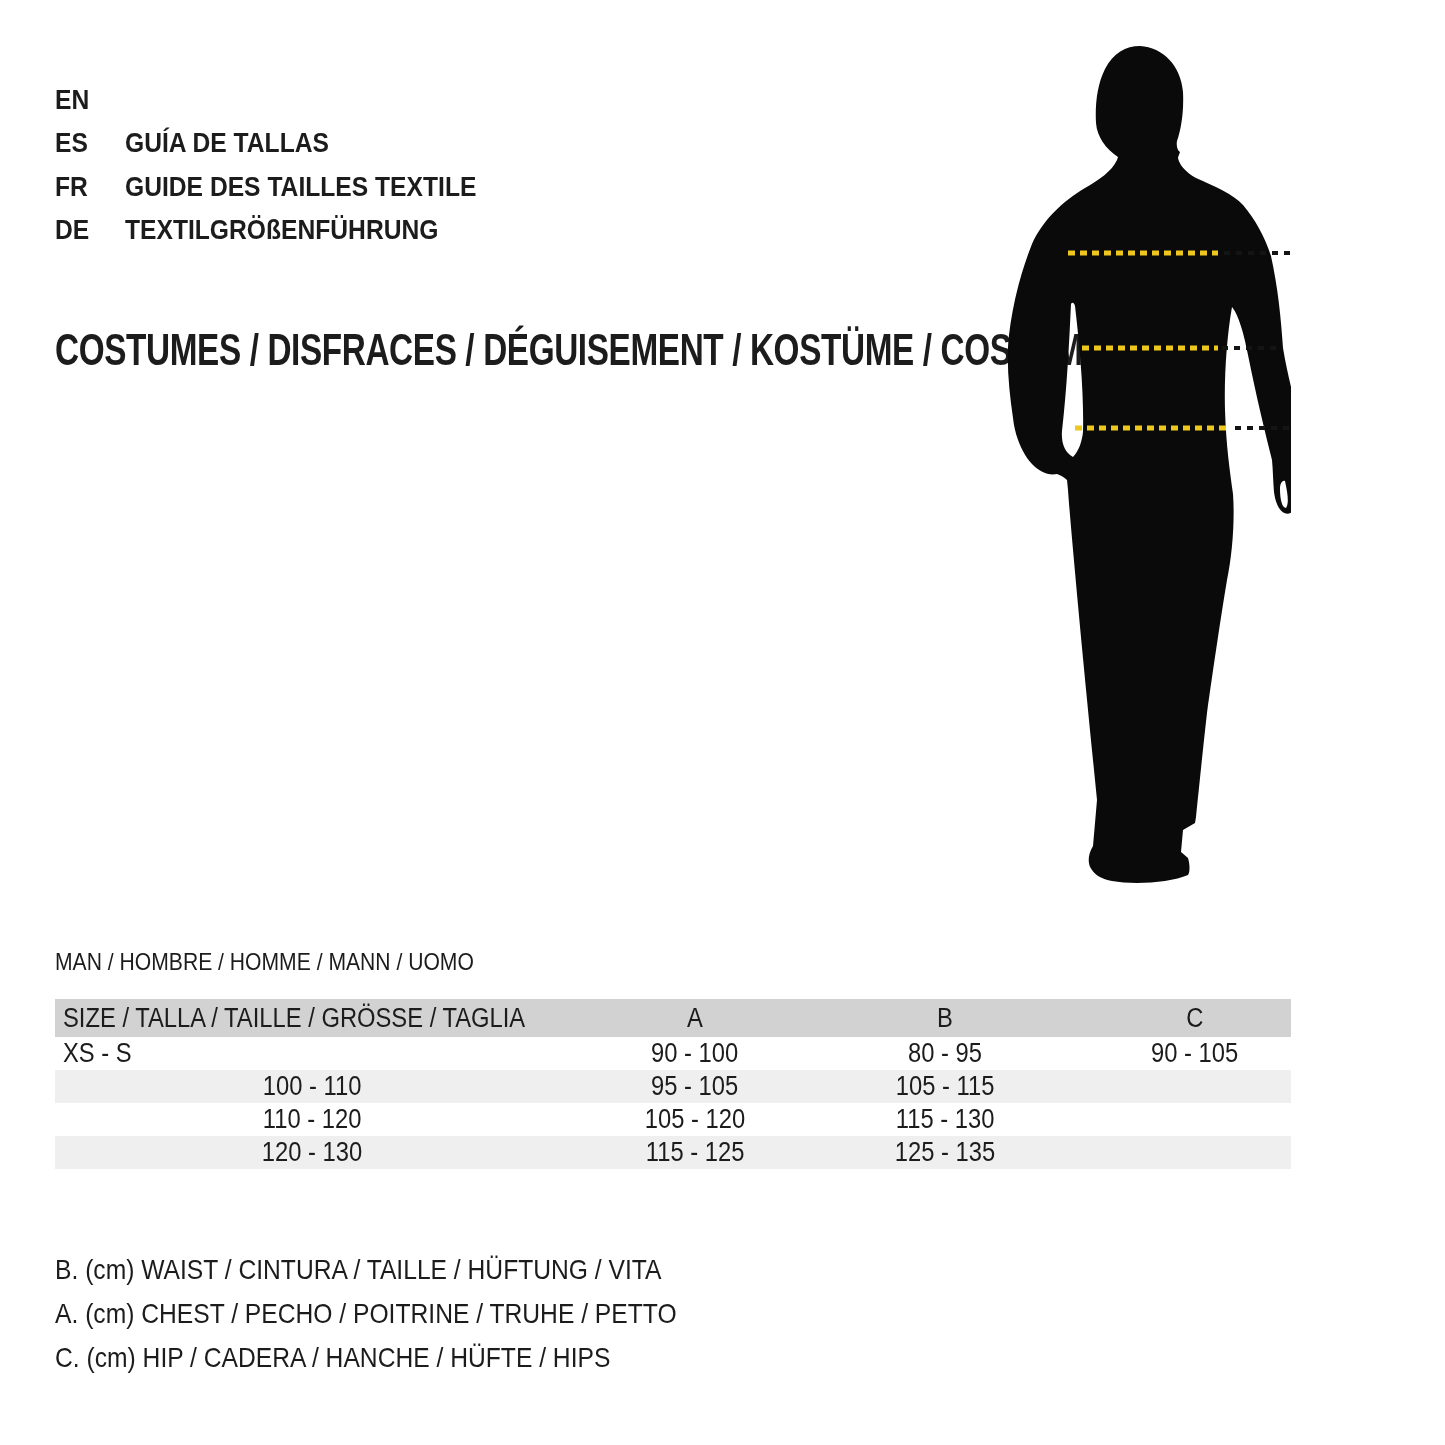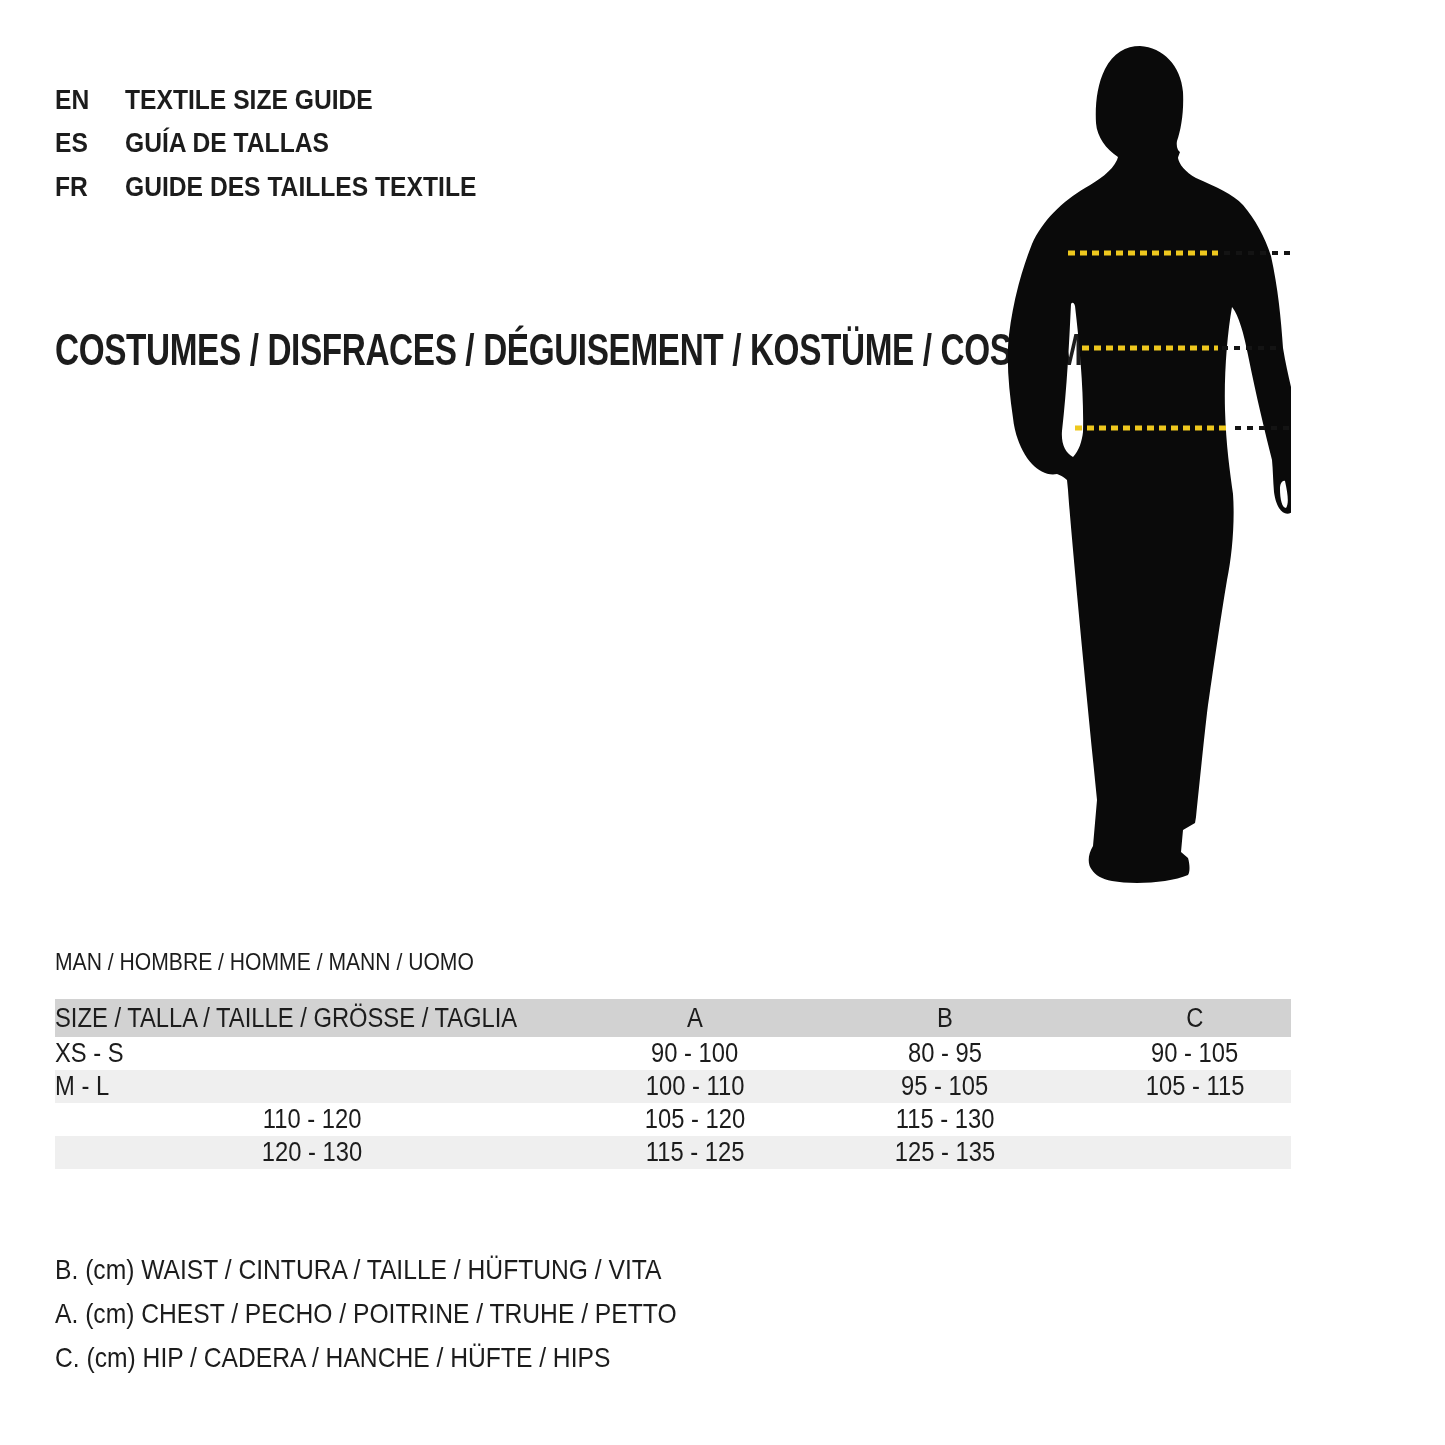--- a/index.html
+++ b/index.html
@@ -25,44 +25,47 @@
 
   
   .man-title{position:absolute;left:55px;top:948px;font-size:24px;}
 
   
   .size-table{position:absolute;left:55px;top:999px;width:1335px;font-size:27px;}
   .t-row{display:grid;grid-template-columns:515px 250px 250px 250px 70px;align-items:center;}
   .t-head{height:38px;background:#d2d2d2;}
   .t-body-row{height:33px;}
   .t-body-row.alt{background:#efefef;}
-  .c-left{text-align:left;}
+  .c-left{padding-left:8px;text-align:left;}
   .c-mid{text-align:center;}
 
   
   .legend{position:absolute;left:55px;top:1248px;}
   .legend-row{height:44px;display:flex;align-items:center;font-size:28px;}
 </style>
 </head>
 <body>
 
 <div class="canvas">
 
   <div class="langs">
     <div class="lang-row">
       <div class="lang-code"><span class="cx">EN</span></div>
-      <div><span class="cx">TEXTILE SIZE GUIDE</span></div>
     </div>
     <div class="lang-row">
       <div class="lang-code"><span class="cx">ES</span></div>
       <div><span class="cx">GUÍA DE TALLAS</span></div>
     </div>
     <div class="lang-row">
       <div class="lang-code"><span class="cx">FR</span></div>
       <div><span class="cx">GUIDE DES TAILLES TEXTILE</span></div>
+    </div>
+    <div class="lang-row">
+      <div class="lang-code"><span class="cx">DE</span></div>
+      <div><span class="cx">TEXTILGRÖßENFÜHRUNG</span></div>
     </div>
   </div>
 
   <div class="cat-title">
     <span class="cx">COSTUMES / DISFRACES / DÉGUISEMENT / KOSTÜME / COSTUMI</span>
   </div>
 
   <svg class="figure" viewBox="0 0 360 850" aria-hidden="true">
     <path fill="#0a0a0a" fill-rule="evenodd" d="
       M155,6
@@ -148,21 +151,20 @@
 
     <div class="t-row t-body-row">
       <div class="c-left"><span class="cx">XS - S</span></div>
       <div class="c-mid"><span class="cxc">90 - 100</span></div>
       <div class="c-mid"><span class="cxc">80 - 95</span></div>
       <div class="c-mid"><span class="cxc">90 - 105</span></div>
       <div></div>
     </div>
 
     <div class="t-row t-body-row alt">
-      <div class="c-left"><span class="cx">M - L</span></div>
       <div class="c-mid"><span class="cxc">100 - 110</span></div>
       <div class="c-mid"><span class="cxc">95 - 105</span></div>
       <div class="c-mid"><span class="cxc">105 - 115</span></div>
       <div></div>
     </div>
 
     <div class="t-row t-body-row">
       <div class="c-mid"><span class="cxc">110 - 120</span></div>
       <div class="c-mid"><span class="cxc">105 - 120</span></div>
       <div class="c-mid"><span class="cxc">115 - 130</span></div>

